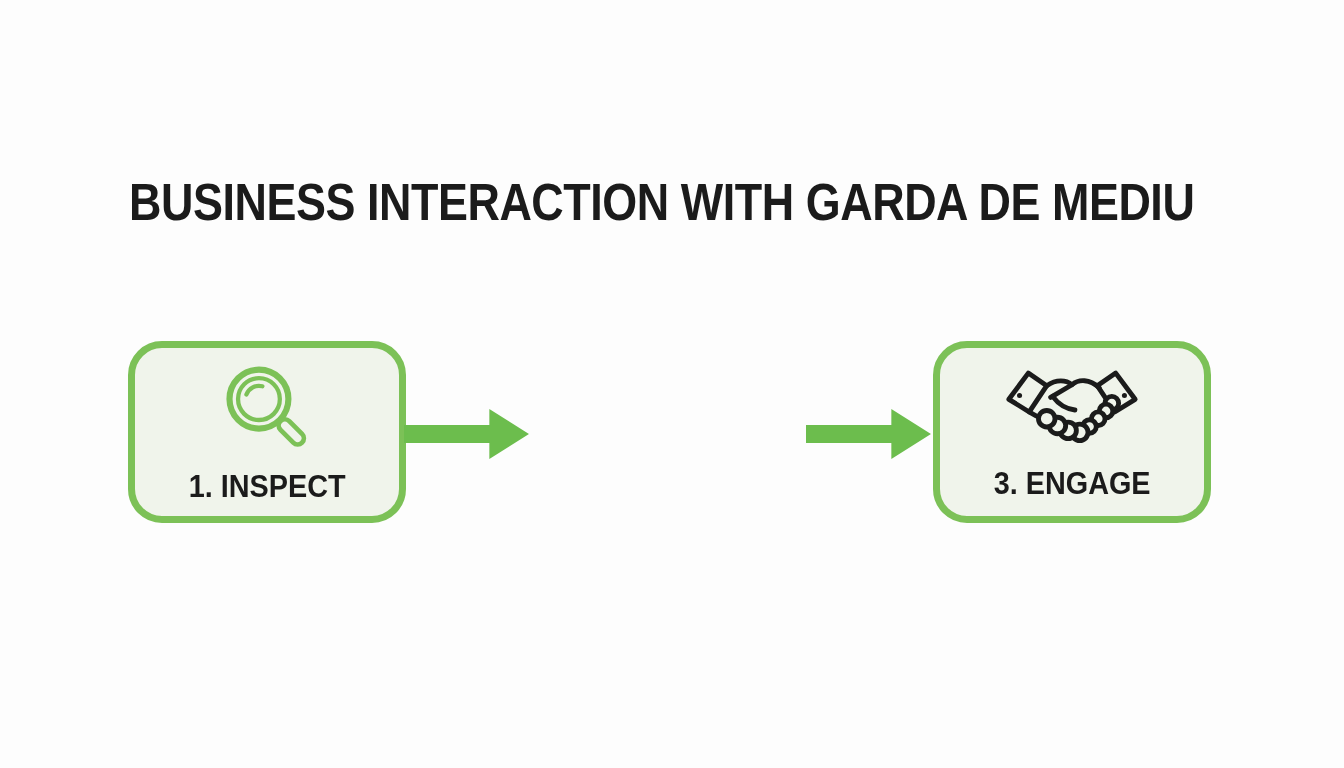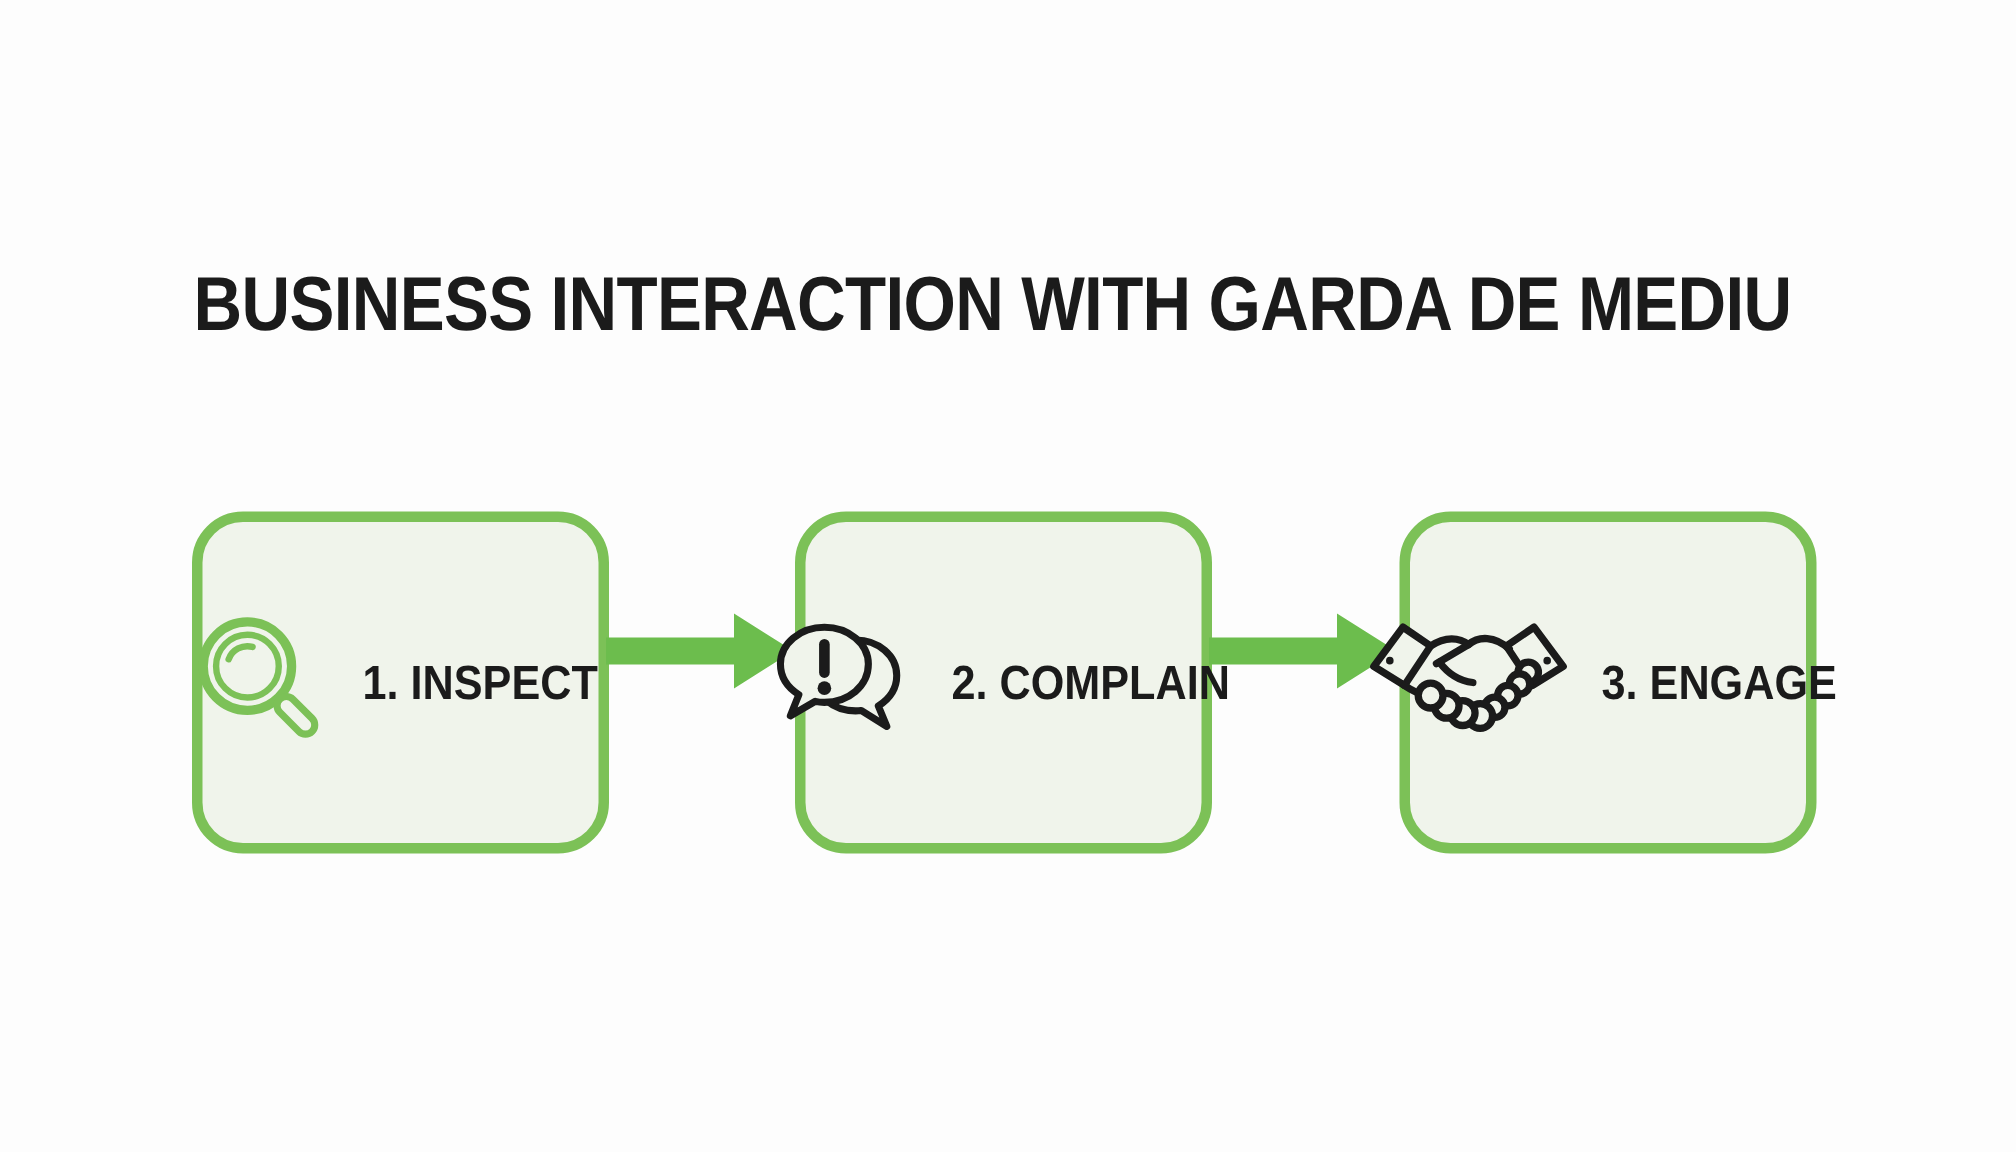--- a/index.html
+++ b/index.html
@@ -17,25 +17,25 @@
     font-family:"Liberation Sans", sans-serif;
   }
   .canvas{position:relative;width:1344px;height:768px;text-align:right;}
   .title{
     position:absolute;left:129px;top:177px;
     font-size:51px;font-weight:bold;color:var(--c-text);
     letter-spacing:-0.5px;white-space:nowrap;line-height:1;
     transform:scaleX(0.88);transform-origin:left center;
   }
   .step-box{
-    position:absolute;top:341px;width:278px;height:228px;
+    position:absolute;top:341px;width:278px;height:182px;
     background:var(--c-box-fill);
     border:7px solid var(--c-box-border);
     border-radius:34px;
-    display:flex;flex-direction:row;align-items:center;justify-content:center;
+    display:flex;flex-direction:column;align-items:center;justify-content:center;
     gap:12px;
   }
   .step-box.b1{left:128px;}
   .step-box.b2{left:530px;}
   .step-box.b3{left:933px;}
   .icon-wrap{display:flex;align-items:center;justify-content:center;}
   .step-label{
     font-size:32px;font-weight:bold;color:var(--c-text);
     white-space:nowrap;line-height:1;
     transform:scaleX(0.9);transform-origin:center;
@@ -72,35 +72,20 @@
     </div>
     <div class="step-label">1. INSPECT</div>
   </div>
 
   <div class="arrow a1">
     <svg width="127" height="60" viewBox="0 0 125 60" preserveAspectRatio="none" aria-hidden="true">
       <polygon class="fill-arrow no-stroke" points="0,21 84,21 84,5 123,30 84,55 84,39 0,39"></polygon>
     </svg>
   </div>
 
-  <div class="step-box b2">
-    <div class="icon-wrap">
-      <svg width="104" height="88" viewBox="0 0 110 92" aria-hidden="true">
-        <g class="stroke-black" stroke-width="5" stroke-linejoin="round">
-          <path class="no-fill" d="M66,16 C82,16 95,27 95,41 C95,50 90,57.5 82,62.5 L88,77 L70,65.7
-                   C68.7,65.9 67.4,66 66,66 C50,66 37,55 37,41 C37,27 50,16 66,16 Z"></path>
-          <path class="fill-bg" d="M44,7 C27,7 13,18.5 13,33 C13,42 18,49.6 26,54.6 L20,69.5 L37.5,59.3
-                   C39.6,59.8 41.8,60 44,60 C61,60 75,48.5 75,33 C75,18.5 61,7 44,7 Z"></path>
-          <line x1="44" y1="19" x2="44" y2="39" stroke-width="7.5" stroke-linecap="round"></line>
-          <circle class="fill-black no-stroke" cx="44" cy="50" r="4.8"></circle>
-        </g>
-      </svg>
-    </div>
-    <div class="step-label">2. COMPLAIN</div>
-  </div>
 
   <div class="arrow a2">
     <svg width="127" height="60" viewBox="0 0 125 60" preserveAspectRatio="none" aria-hidden="true">
       <polygon class="fill-arrow no-stroke" points="0,21 84,21 84,5 123,30 84,55 84,39 0,39"></polygon>
     </svg>
   </div>
 
   <div class="step-box b3">
     <div class="icon-wrap">
       <svg width="136" height="90" viewBox="0 0 140 92" aria-hidden="true">

